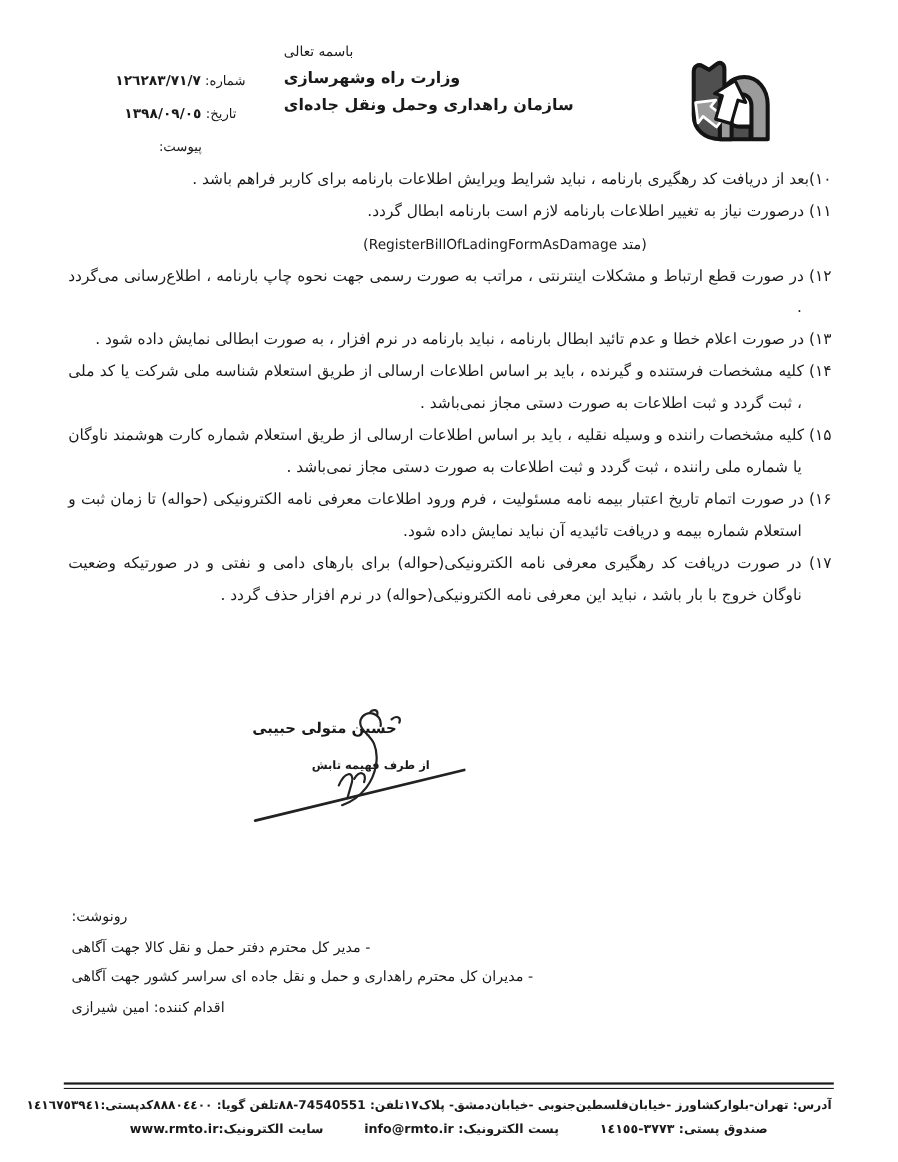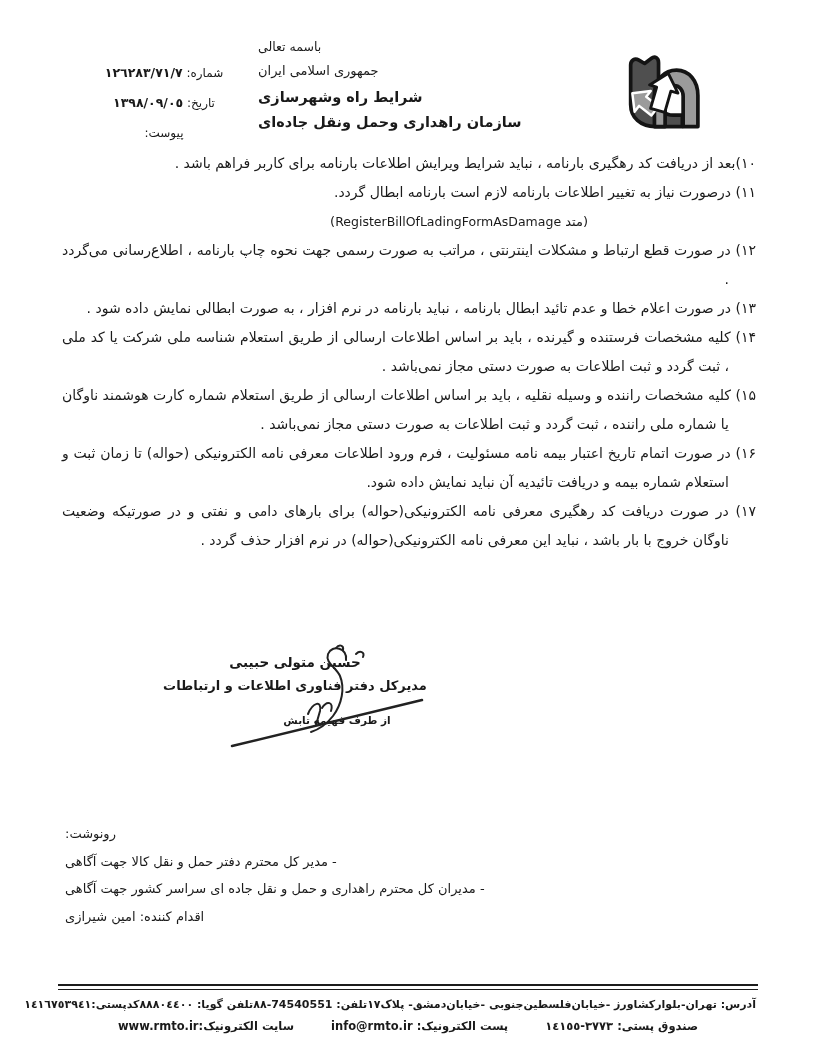--- a/index.html
+++ b/index.html
@@ -59,22 +59,21 @@
     <span>تاریخ:</span>
     <span class="val">١٣٩٨/٠٩/٠٥</span>
   </div>
   <div class="row">
     <span>پیوست:</span>
   </div>
 </div>
 
 <div class="abs lh-center">
   <div class="l1">باسمه تعالی</div>
-  <div class="l2">جمهوری اسلامی ایران</div>
-  <div class="l3">شرایط راه وشهرسازی</div>
+  <div class="l3">وزارت راه وشهرسازی</div>
   <div class="l4">سازمان راهداری وحمل ونقل جاده‌ای</div>
 </div>
 
 <div class="abs logo-box">
   <svg viewBox="0 0 100 100" width="82" height="86" aria-hidden="true">
 
     <path d="M13,16 C13,10 18,7 23,10 L30,14 L38,8 C43,4 47,8 47,13 L47,60
              C47,71 55,77 65,77 L76,77 L76,91 L43,91 C25,91 13,80 13,64 Z" fill="#4f4f4f" stroke="#141414" stroke-width="4.5" stroke-linejoin="round"></path>
 
     <path d="M42,91 L42,52 C42,33 55,22 69,22 C84,22 95,35 95,53 L95,91
@@ -101,21 +100,20 @@
   <div class="item">۱۴) کلیه مشخصات فرستنده و گیرنده ، باید بر اساس اطلاعات ارسالی از طریق استعلام شناسه ملی شرکت یا کد ملی ، ثبت گردد و ثبت اطلاعات به صورت دستی مجاز نمی‌باشد .</div>
   <div class="item">۱۵) کلیه مشخصات راننده و وسیله نقلیه ، باید بر اساس اطلاعات ارسالی از طریق استعلام شماره کارت هوشمند ناوگان یا شماره ملی راننده ، ثبت گردد و ثبت اطلاعات به صورت دستی مجاز نمی‌باشد .</div>
   <div class="item">۱۶) در صورت اتمام تاریخ اعتبار بیمه نامه مسئولیت ، فرم ورود اطلاعات معرفی نامه الکترونیکی (حواله) تا زمان ثبت و استعلام شماره بیمه و دریافت تائیدیه آن نباید نمایش داده شود.</div>
   <div class="item">
     <span>۱۷) در صورت دریافت کد رهگیری معرفی نامه الکترونیکی(حواله) برای بارهای دامی و نفتی و در صورتیکه وضعیت ناوگان </span><span class="u">خروج با بار</span><span> باشد ، نباید این معرفی نامه الکترونیکی(حواله) در نرم افزار حذف گردد .</span>
   </div>
 </div>
 
 <div class="abs sig-block">
   <div class="sig-name">حسین متولی حبیبی</div>
-  <div class="sig-title">مدیرکل دفتر فناوری اطلاعات و ارتباطات</div>
   <div class="sig-behalf">از طرف فهیمه تابش</div>
 </div>
 <svg class="abs sig-svg" viewBox="0 0 250 120" width="250" height="120" fill="none" stroke="#222" stroke-width="2" stroke-linecap="round">
 
   <path d="M156,22 c2,-12 -14,-16 -18,-6 c-3,9 8,13 12,22 c5,12 2,28 -7,40 c-7,9 -16,14 -22,16"></path>
   <path d="M146,10 c3,-4 8,-3 7,2"></path>
   <path d="M166,16 c4,-4 9,-2 7,3"></path>
 
   <path d="M118,76 c5,-12 14,-14 12,-3 l-4,14"></path>
   <path d="M132,70 c5,-8 12,-6 9,3"></path>

